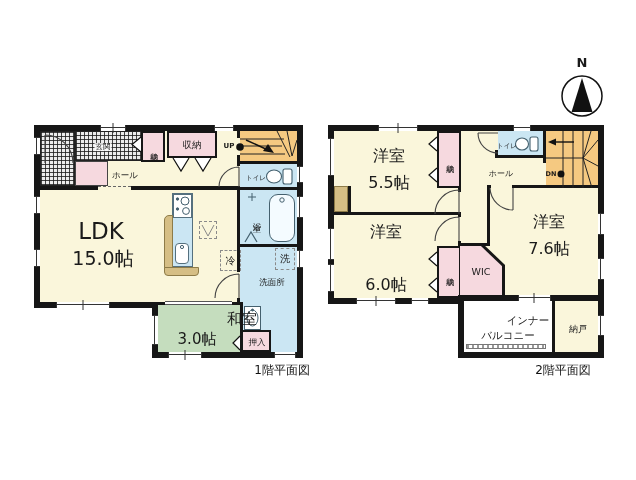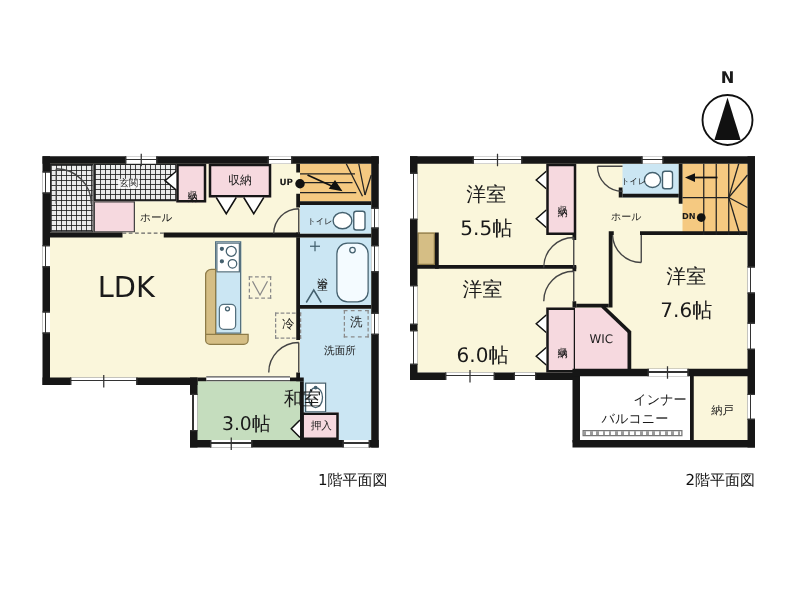--- a/index.html
+++ b/index.html
@@ -247,37 +247,38 @@
   <div class="lbl vert" style="left:153px;top:147px;font-size:8px;">収納</div>
   <div class="lbl" style="left:192px;top:145px;font-size:9.5px;">収納</div>
   <div class="lbl" style="left:229px;top:147px;font-size:7px;font-weight:bold;">UP</div>
   <div class="lbl" style="left:125px;top:175px;font-size:8.5px;">ホール</div>
   <div class="lbl" style="left:256px;top:178px;font-size:6.5px;">トイレ</div>
   <div class="lbl vert" style="left:257px;top:217px;font-size:8.5px;">浴室</div>
   <div class="lbl" style="left:272px;top:282px;font-size:8.5px;">洗面所</div>
   <div class="lbl" style="left:285px;top:259px;font-size:10px;">洗</div>
   <div class="lbl" style="left:230.5px;top:260.5px;font-size:10px;">冷</div>
   <div class="lbl" style="left:101px;top:231px;font-size:23px;">LDK</div>
+  <div class="lbl" style="left:103px;top:259px;font-size:19px;">15.0帖</div>
   <div class="lbl" style="left:196px;top:320px;font-size:15px;margin-left:46px;">和室</div>
   <div class="lbl" style="left:197px;top:340px;font-size:15px;">3.0帖</div>
   <div class="lbl" style="left:257px;top:342px;font-size:8.5px;">押入</div>
 
   <div class="lbl" style="left:389px;top:156px;font-size:16px;">洋室</div>
   <div class="lbl" style="left:389px;top:183px;font-size:16px;">5.5帖</div>
   <div class="lbl vert" style="left:449px;top:159px;font-size:8px;">収納</div>
   <div class="lbl" style="left:507px;top:146px;font-size:6.5px;">トイレ</div>
   <div class="lbl" style="left:501px;top:174px;font-size:8px;">ホール</div>
   <div class="lbl" style="left:551px;top:174px;font-size:6.5px;font-weight:bold;">DN</div>
   <div class="lbl" style="left:549px;top:222px;font-size:16px;">洋室</div>
   <div class="lbl" style="left:549px;top:249px;font-size:16px;">7.6帖</div>
   <div class="lbl" style="left:386px;top:232px;font-size:16px;">洋室</div>
   <div class="lbl" style="left:386px;top:285px;font-size:16px;">6.0帖</div>
   <div class="lbl vert" style="left:449px;top:272px;font-size:8px;">収納</div>
   <div class="lbl" style="left:481px;top:272px;font-size:9.5px;">WIC</div>
   <div class="lbl" style="left:528px;top:321px;font-size:10.5px;">インナー</div>
   <div class="lbl" style="left:508px;top:336px;font-size:10.5px;">バルコニー</div>
   <div class="lbl" style="left:578px;top:330px;font-size:9px;">納戸</div>
 
-  <div class="caption" style="left:228px;top:376px;width:82px;">1階平面図</div>
-  <div class="caption" style="left:522px;top:376px;width:82px;">2階平面図</div>
+  <div class="caption" style="left:228px;top:362px;width:82px;">1階平面図</div>
+  <div class="caption" style="left:522px;top:362px;width:82px;text-align:center;">2階平面図</div>
   <div class="lbl" style="left:582px;top:63px;font-size:13px;font-weight:600;">N</div>
 
 </div>
 
 </body></html>

